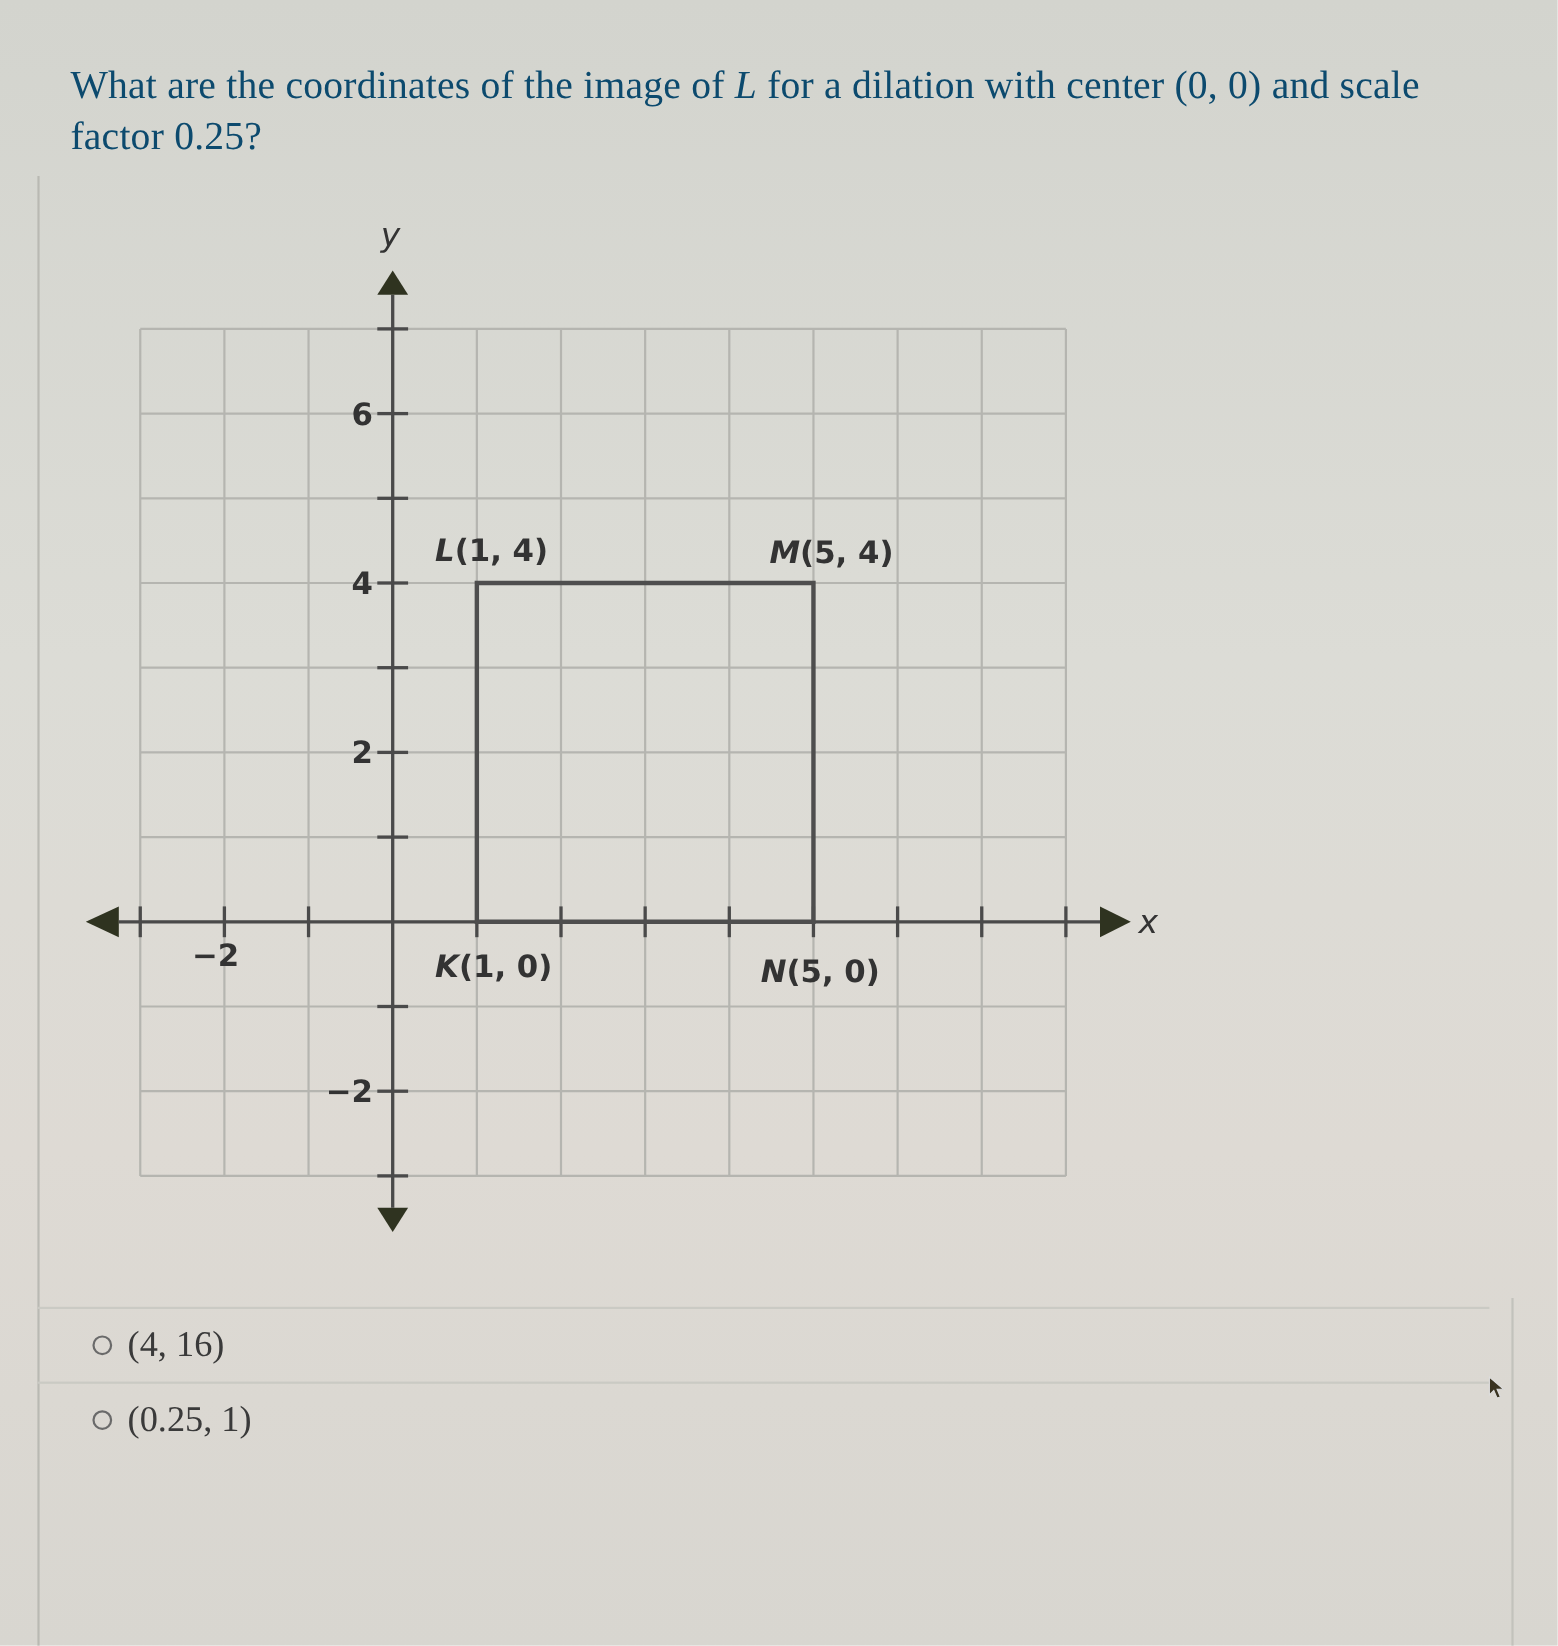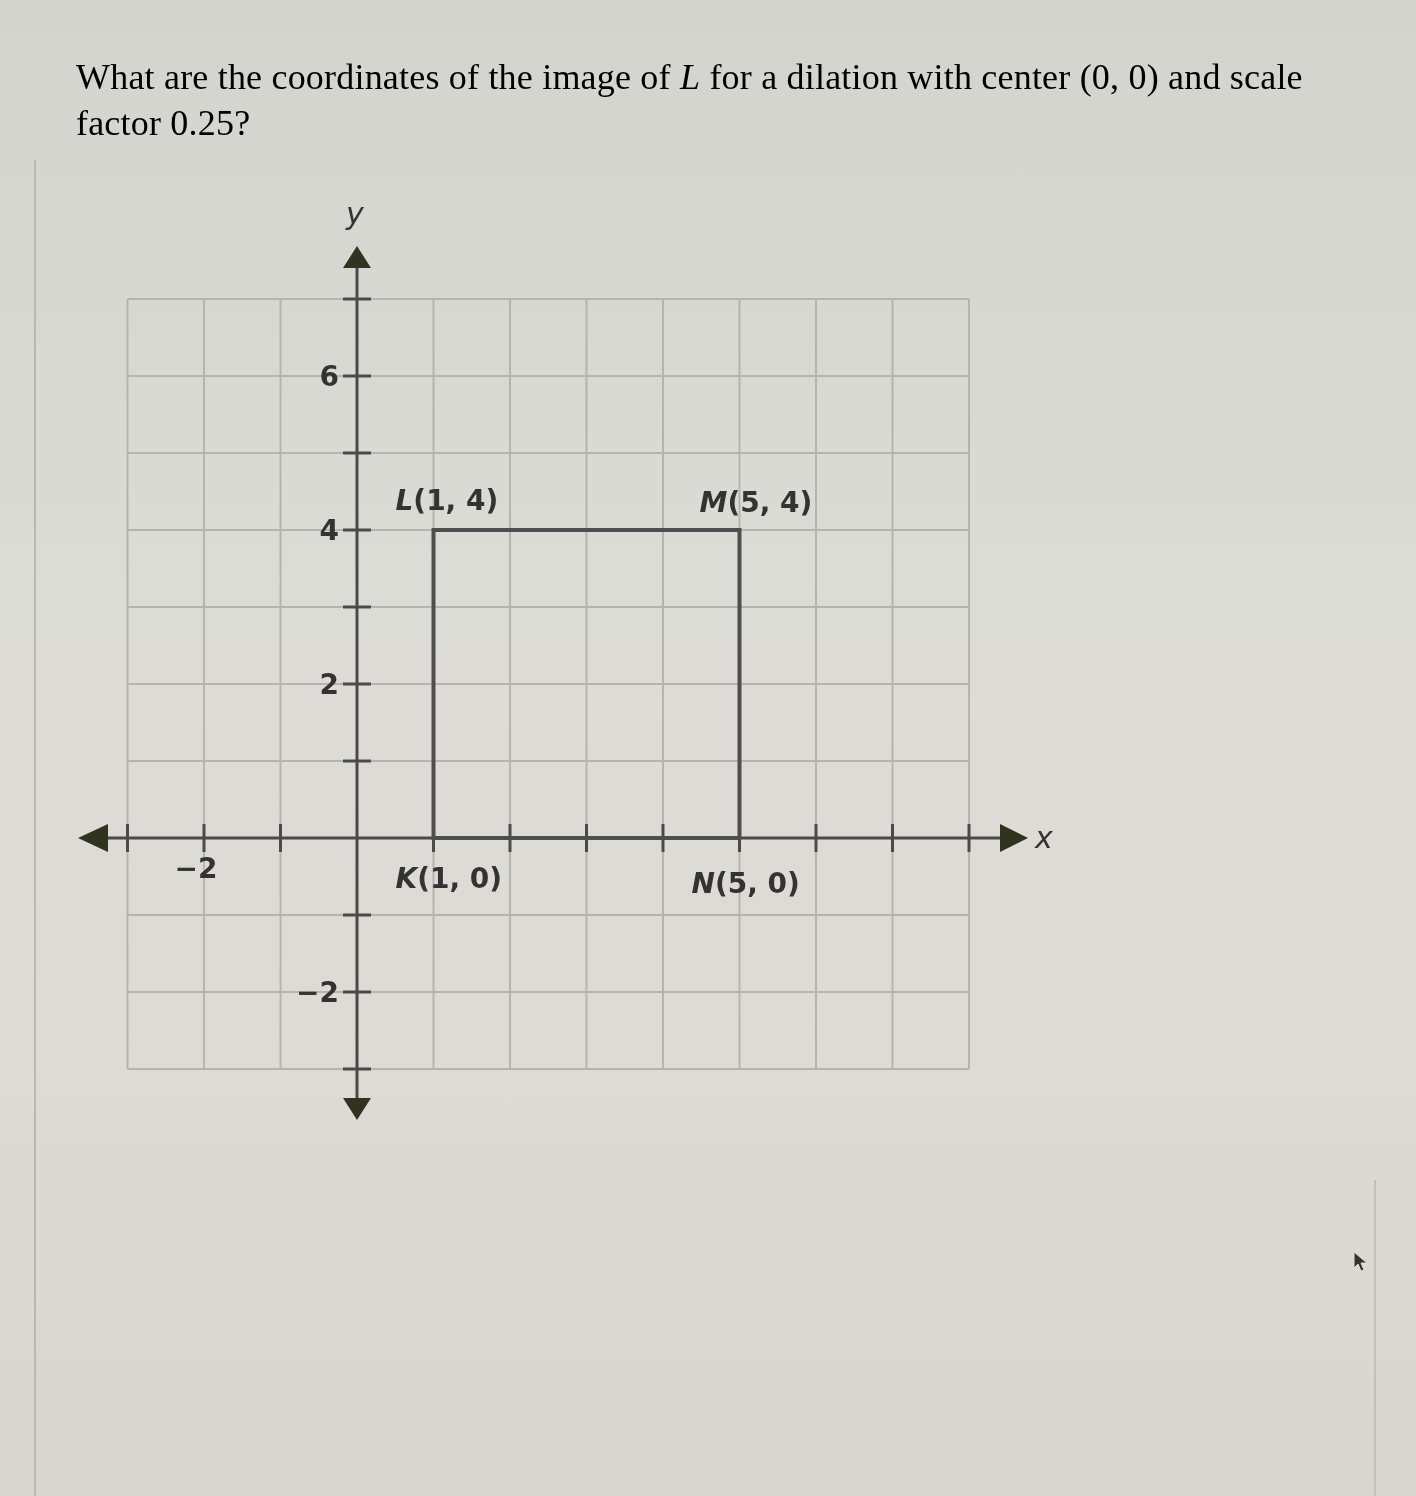--- a/index.html
+++ b/index.html
@@ -12,23 +12,22 @@
   .frame-left {
     position:absolute; left:34px; top:160px; width:2px; height:1336px;
     background:#b9b9b3;
   }
   .frame-right {
     position:absolute; left:1374px; top:1180px; width:2px; height:316px;
     background:#c2c2bc;
   }
   .question {
     position:absolute; left:64px; top:54px; width:1310px;
-    font-size:36px; line-height:46px; color:#000000;
+    font-size:36px; line-height:46px; color:#0c4a6e;
     letter-spacing:0.2px;
-    margin-left:12px;
   }
   .question .var { font-style:italic; }
   .graph {
     position:absolute; left:0; top:0; width:1416px; height:1200px;
   }
   .choices {
     position:absolute; left:34px; top:1188px; width:1320px;
   }
   .choice {
     position:relative; height:66px; display:flex; align-items:center;
@@ -122,17 +121,25 @@
       <text x="339" y="694" text-anchor="end" fill="#333" font-family="&quot;DejaVu Sans&quot;, &quot;Liberation Sans&quot;, sans-serif" font-size="28" font-weight="bold">2</text>
       <text x="339" y="1002" text-anchor="end" fill="#333" font-family="&quot;DejaVu Sans&quot;, &quot;Liberation Sans&quot;, sans-serif" font-size="28" font-weight="bold">−2</text>
       <text x="395.5" y="510" text-anchor="start" fill="#333" font-family="&quot;DejaVu Sans&quot;, &quot;Liberation Sans&quot;, sans-serif" font-size="28" font-weight="bold"><tspan font-style="italic">L</tspan><tspan>(1, 4)</tspan></text>
       <text x="699.5" y="512" text-anchor="start" fill="#333" font-family="&quot;DejaVu Sans&quot;, &quot;Liberation Sans&quot;, sans-serif" font-size="28" font-weight="bold"><tspan font-style="italic">M</tspan><tspan>(5, 4)</tspan></text>
       <text x="691.5" y="893" text-anchor="start" fill="#333" font-family="&quot;DejaVu Sans&quot;, &quot;Liberation Sans&quot;, sans-serif" font-size="28" font-weight="bold"><tspan font-style="italic">N</tspan><tspan>(5, 0)</tspan></text>
       <text x="395.5" y="888" text-anchor="start" fill="#333" font-family="&quot;DejaVu Sans&quot;, &quot;Liberation Sans&quot;, sans-serif" font-size="28" font-weight="bold"><tspan font-style="italic">K</tspan><tspan>(1, 0)</tspan></text>
     </g>
 </svg>
 
 <div class="choices">
+  <div class="choice">
+    <span class="radio"></span>
+    <span class="label">(4, 16)</span>
+  </div>
+  <div class="choice">
+    <span class="radio"></span>
+    <span class="label">(0.25, 1)</span>
+  </div>
 </div>
 
 <svg class="cursor" width="20" height="24" viewBox="0 0 20 24" style="width:20px;height:24px;overflow:visible">
   <path d="M2 2 L2 18 L6 14 L9 21 L12 20 L9 13 L15 13 Z" fill="#3a3320" stroke="#ddd" stroke-width="1"></path>
 </svg>
 
 </body></html>

